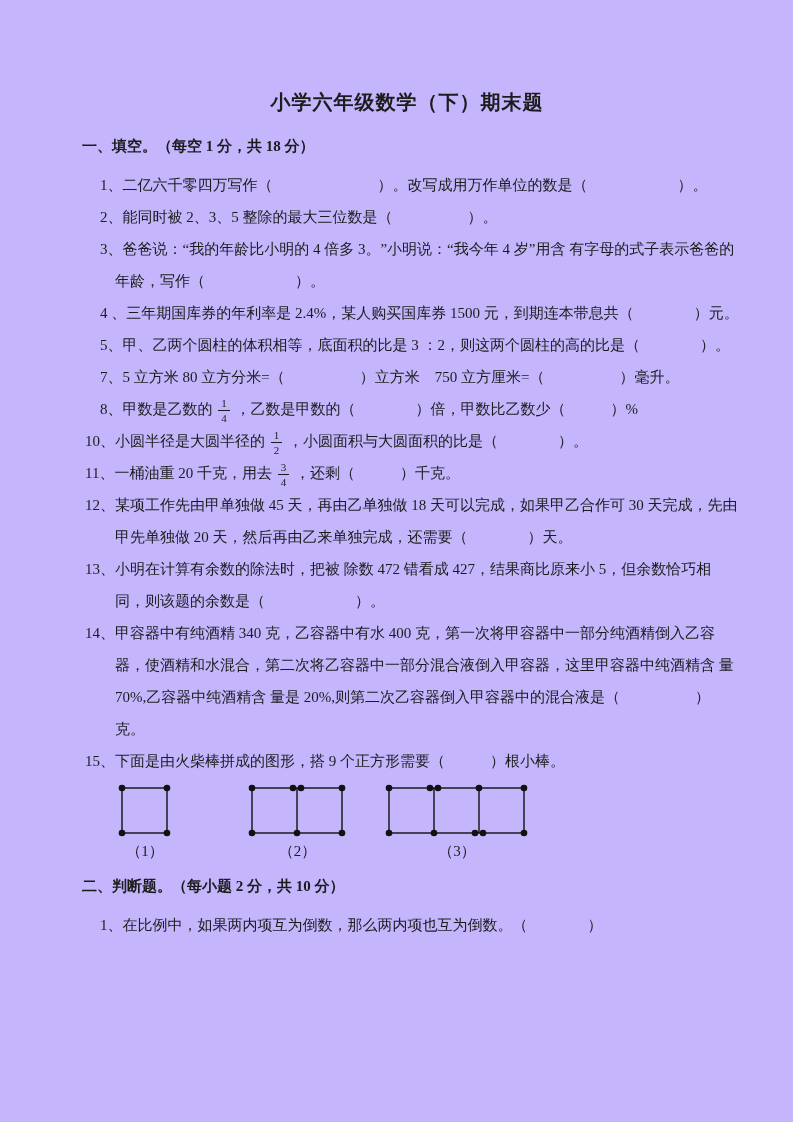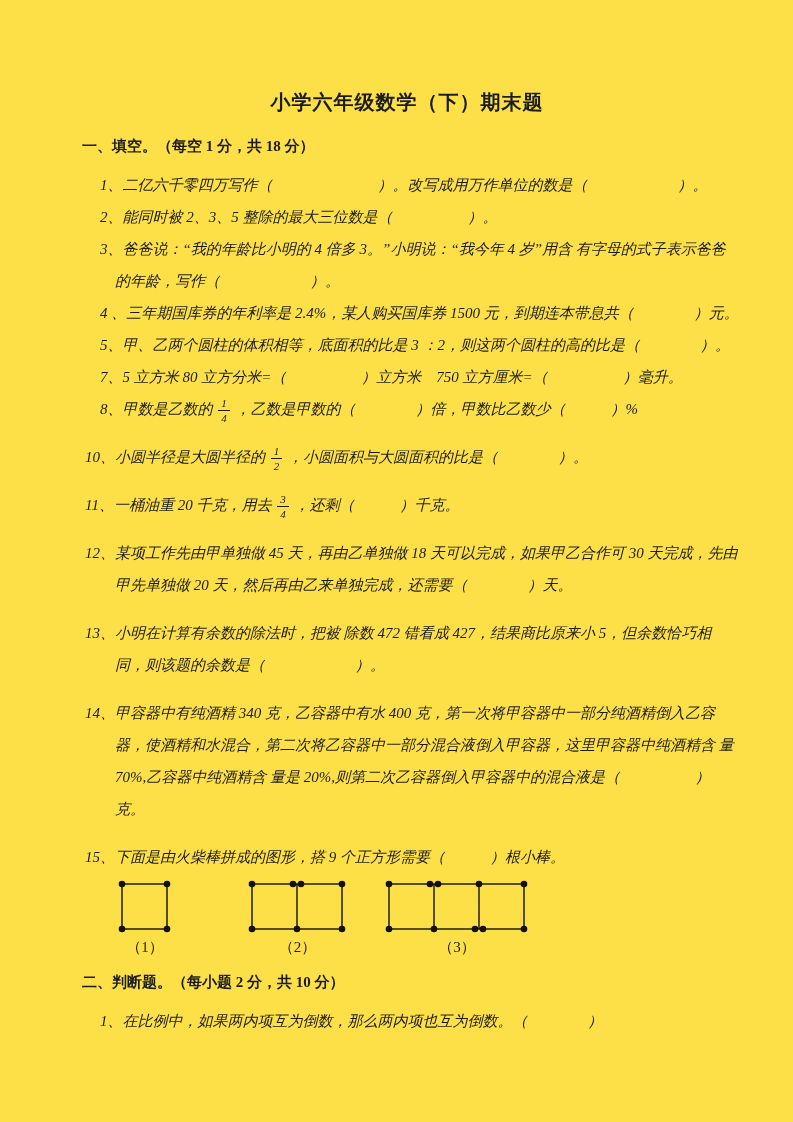--- a/index.html
+++ b/index.html
@@ -1,25 +1,25 @@
 <!DOCTYPE html>
 <html><head>
 <meta charset="utf-8">
 <style>
   html,body{margin:0;padding:0;background:#ffffff;}
   .paper{
-    width:793px;min-height:1122px;background:#fde047;box-sizing:border-box;
+    width:793px;min-height:1122px;background:#c4b5fd;box-sizing:border-box;
     padding:86px 54px 40px 75px;
     font-family:"Liberation Serif","DejaVu Serif",serif;
     font-size:15px;color:#1c1c1c;line-height:32px;
   }
   .title{font-size:20px;font-weight:bold;text-align:center;margin:0 0 12px 0;letter-spacing:1px;}
   .sec-heading{font-weight:bold;margin:7px;}
-  .item{margin:0 0 0 25px;padding-left:15px;text-indent:-15px;font-style:italic;}
-  .item.wide{margin-left:10px;padding-left:30px;text-indent:-30px;margin-top:16px;}
+  .item{margin:0 0 0 25px;padding-left:15px;text-indent:-15px;}
+  .item.wide{margin-left:10px;padding-left:30px;text-indent:-30px;}
   .frac{display:inline-block;vertical-align:middle;text-align:center;
         font-size:11px;line-height:12px;padding:0 2px;text-indent:0;}
   .frac .num{display:block;border-bottom:1px solid #1c1c1c;padding:0 3px 1px;}
   .frac .den{display:block;padding-top:1px;}
   .figs{display:flex;align-items:flex-end;margin:4px 0 0 40px;}
   .fig{text-align:center;}
   .fig-1{margin-right:70px;}
   .fig-2{margin-right:32px;}
   .fig svg{display:block;margin:0 auto;}
   .fig-label{font-size:15px;line-height:24px;text-indent:0;}

